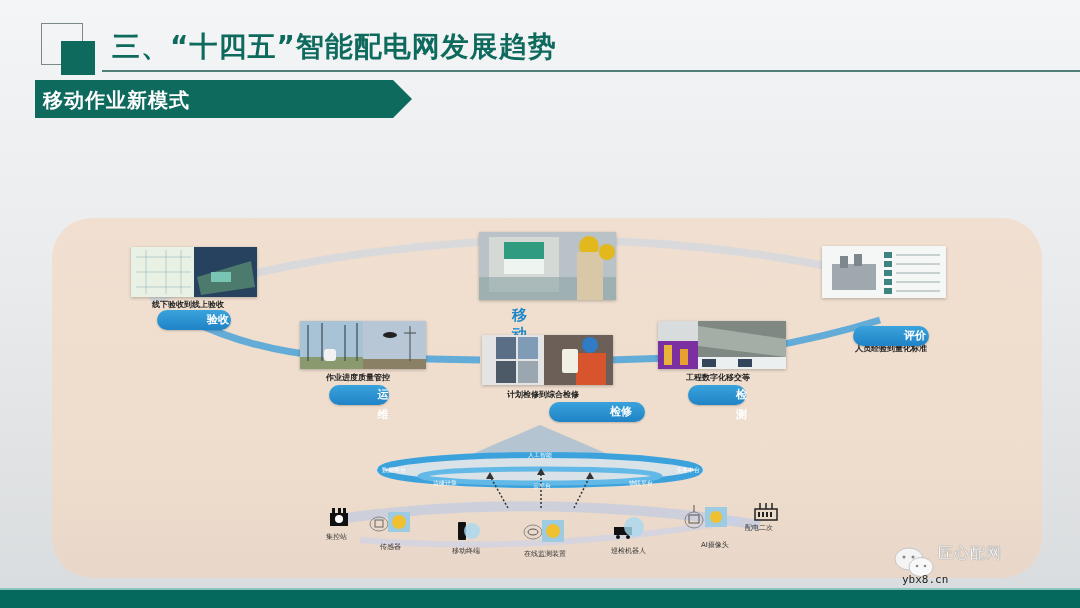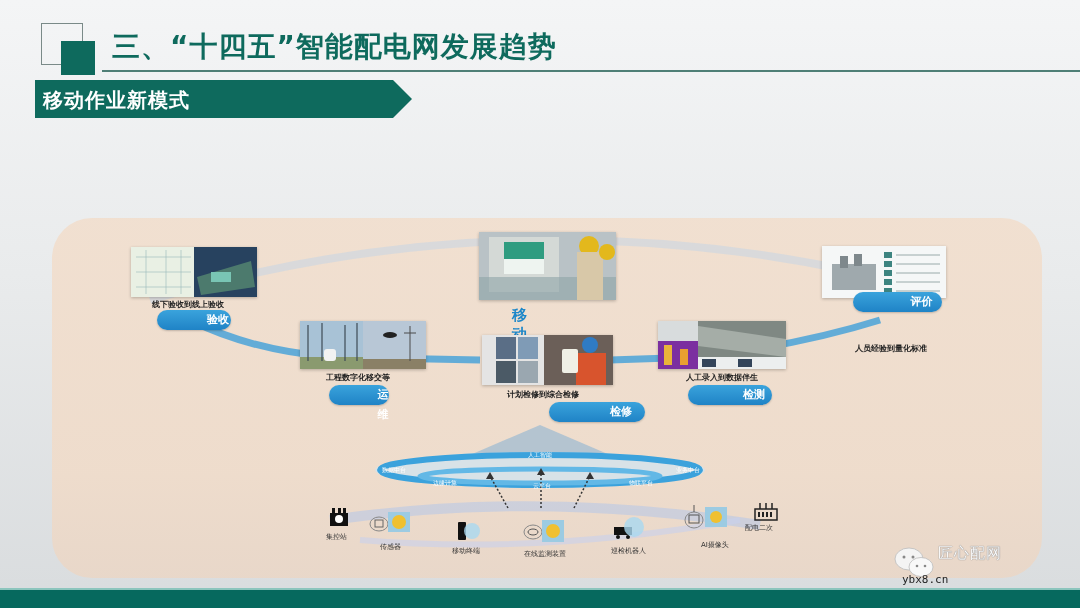--- a/index.html
+++ b/index.html
@@ -126,21 +126,21 @@
         <rect x="24" y="28" width="12" height="12" rx="3" fill="#f2f2f2"></rect>
         <rect x="63" width="63" height="48" fill="#b8c7d6"></rect>
         <rect x="63" y="38" width="63" height="10" fill="#8a8066"></rect>
         <ellipse cx="90" cy="14" rx="7" ry="3" fill="#222"></ellipse>
         <g stroke="#4a4a4a" stroke-width="1">
             <line x1="110" y1="5" x2="110" y2="40"></line>
             <line x1="104" y1="12" x2="116" y2="12"></line>
           </g>
       </svg>
     </div>
-    <div class="cap" style="left:326px;top:372px;">工程数字化移交等</div>
+    <div class="cap" style="left:326px;top:372px;">作业进度质量管控</div>
     <div class="pill" style="left:329px;top:385px;width:60px;">运维</div>
   </div>
 
   <div class="card">
     <div class="thumb" style="left:479px;top:232px;width:137px;height:68px;">
       <svg width="137" height="68">
         <rect width="137" height="68" fill="#b9c2c6"></rect>
         <rect x="10" y="5" width="70" height="55" fill="#d4d9d6"></rect>
         <rect x="25" y="10" width="40" height="30" fill="#2f9c80"></rect>
         <rect x="25" y="27" width="40" height="15" fill="#eef4f0"></rect>
@@ -178,22 +178,22 @@
         <rect y="20" width="40" height="28" fill="#7b2fa0"></rect>
         <rect x="6" y="24" width="8" height="20" fill="#e8b43a"></rect>
           <rect x="22" y="28" width="8" height="16" fill="#e8a030"></rect>
         <rect x="40" width="88" height="48" fill="#7f8883"></rect>
         <polygon points="40,5 128,18 128,36 40,25" fill="#a5ada7"></polygon>
         <rect x="40" y="36" width="88" height="12" fill="#ecefef"></rect>
         <rect x="44" y="38" width="14" height="8" fill="#33455a"></rect>
           <rect x="80" y="38" width="14" height="8" fill="#33455a"></rect>
       </svg>
     </div>
-    <div class="cap" style="left:686px;top:372px;">人工录入到数据伴生</div>
-    <div class="pill" style="left:688px;top:385px;width:84px;">检测</div>
+    <div class="cap" style="left:686px;top:372px;">工程数字化移交等</div>
+    <div class="pill" style="left:688px;top:385px;width:58px;">检测</div>
   </div>
 
   <div class="card">
     <div class="thumb" style="left:822px;top:246px;width:124px;height:52px;">
       <svg width="124" height="52">
         <rect width="124" height="52" fill="#f5f7f7"></rect>
         <rect x="10" y="18" width="44" height="26" fill="#9fa9ad"></rect>
         <rect x="18" y="10" width="8" height="12" fill="#7e888c"></rect>
           <rect x="32" y="8" width="8" height="12" fill="#7e888c"></rect>
         <g fill="#3d8480">
@@ -206,21 +206,21 @@
         <g stroke="#9aa" stroke-width="1">
             <line x1="74" y1="9" x2="118" y2="9"></line>
             <line x1="74" y1="18" x2="118" y2="18"></line>
             <line x1="74" y1="27" x2="118" y2="27"></line>
             <line x1="74" y1="36" x2="118" y2="36"></line>
             <line x1="74" y1="45" x2="118" y2="45"></line>
           </g>
       </svg>
     </div>
     <div class="cap" style="left:855px;top:299px;margin-top:44px;">人员经验到量化标准</div>
-    <div class="pill" style="left:853px;top:292px;width:89px;text-align:center;">评价</div>
+    <div class="pill" style="left:853px;top:326px;width:76px;text-align:center;">评价</div>
   </div>
 
   <div class="ring-label" style="left:528px;top:451px;">人工智能</div>
   <div class="ring-label" style="left:382px;top:466px;">数据中台</div>
   <div class="ring-label" style="left:676px;top:466px;">业务中台</div>
   <div class="ring-label" style="left:433px;top:479px;">边缘计算</div>
   <div class="ring-label" style="left:533px;top:482px;">云平台</div>
   <div class="ring-label" style="left:629px;top:479px;">物联平台</div>
 
   <div class="dev-icon" style="left:328px;top:507px;">

